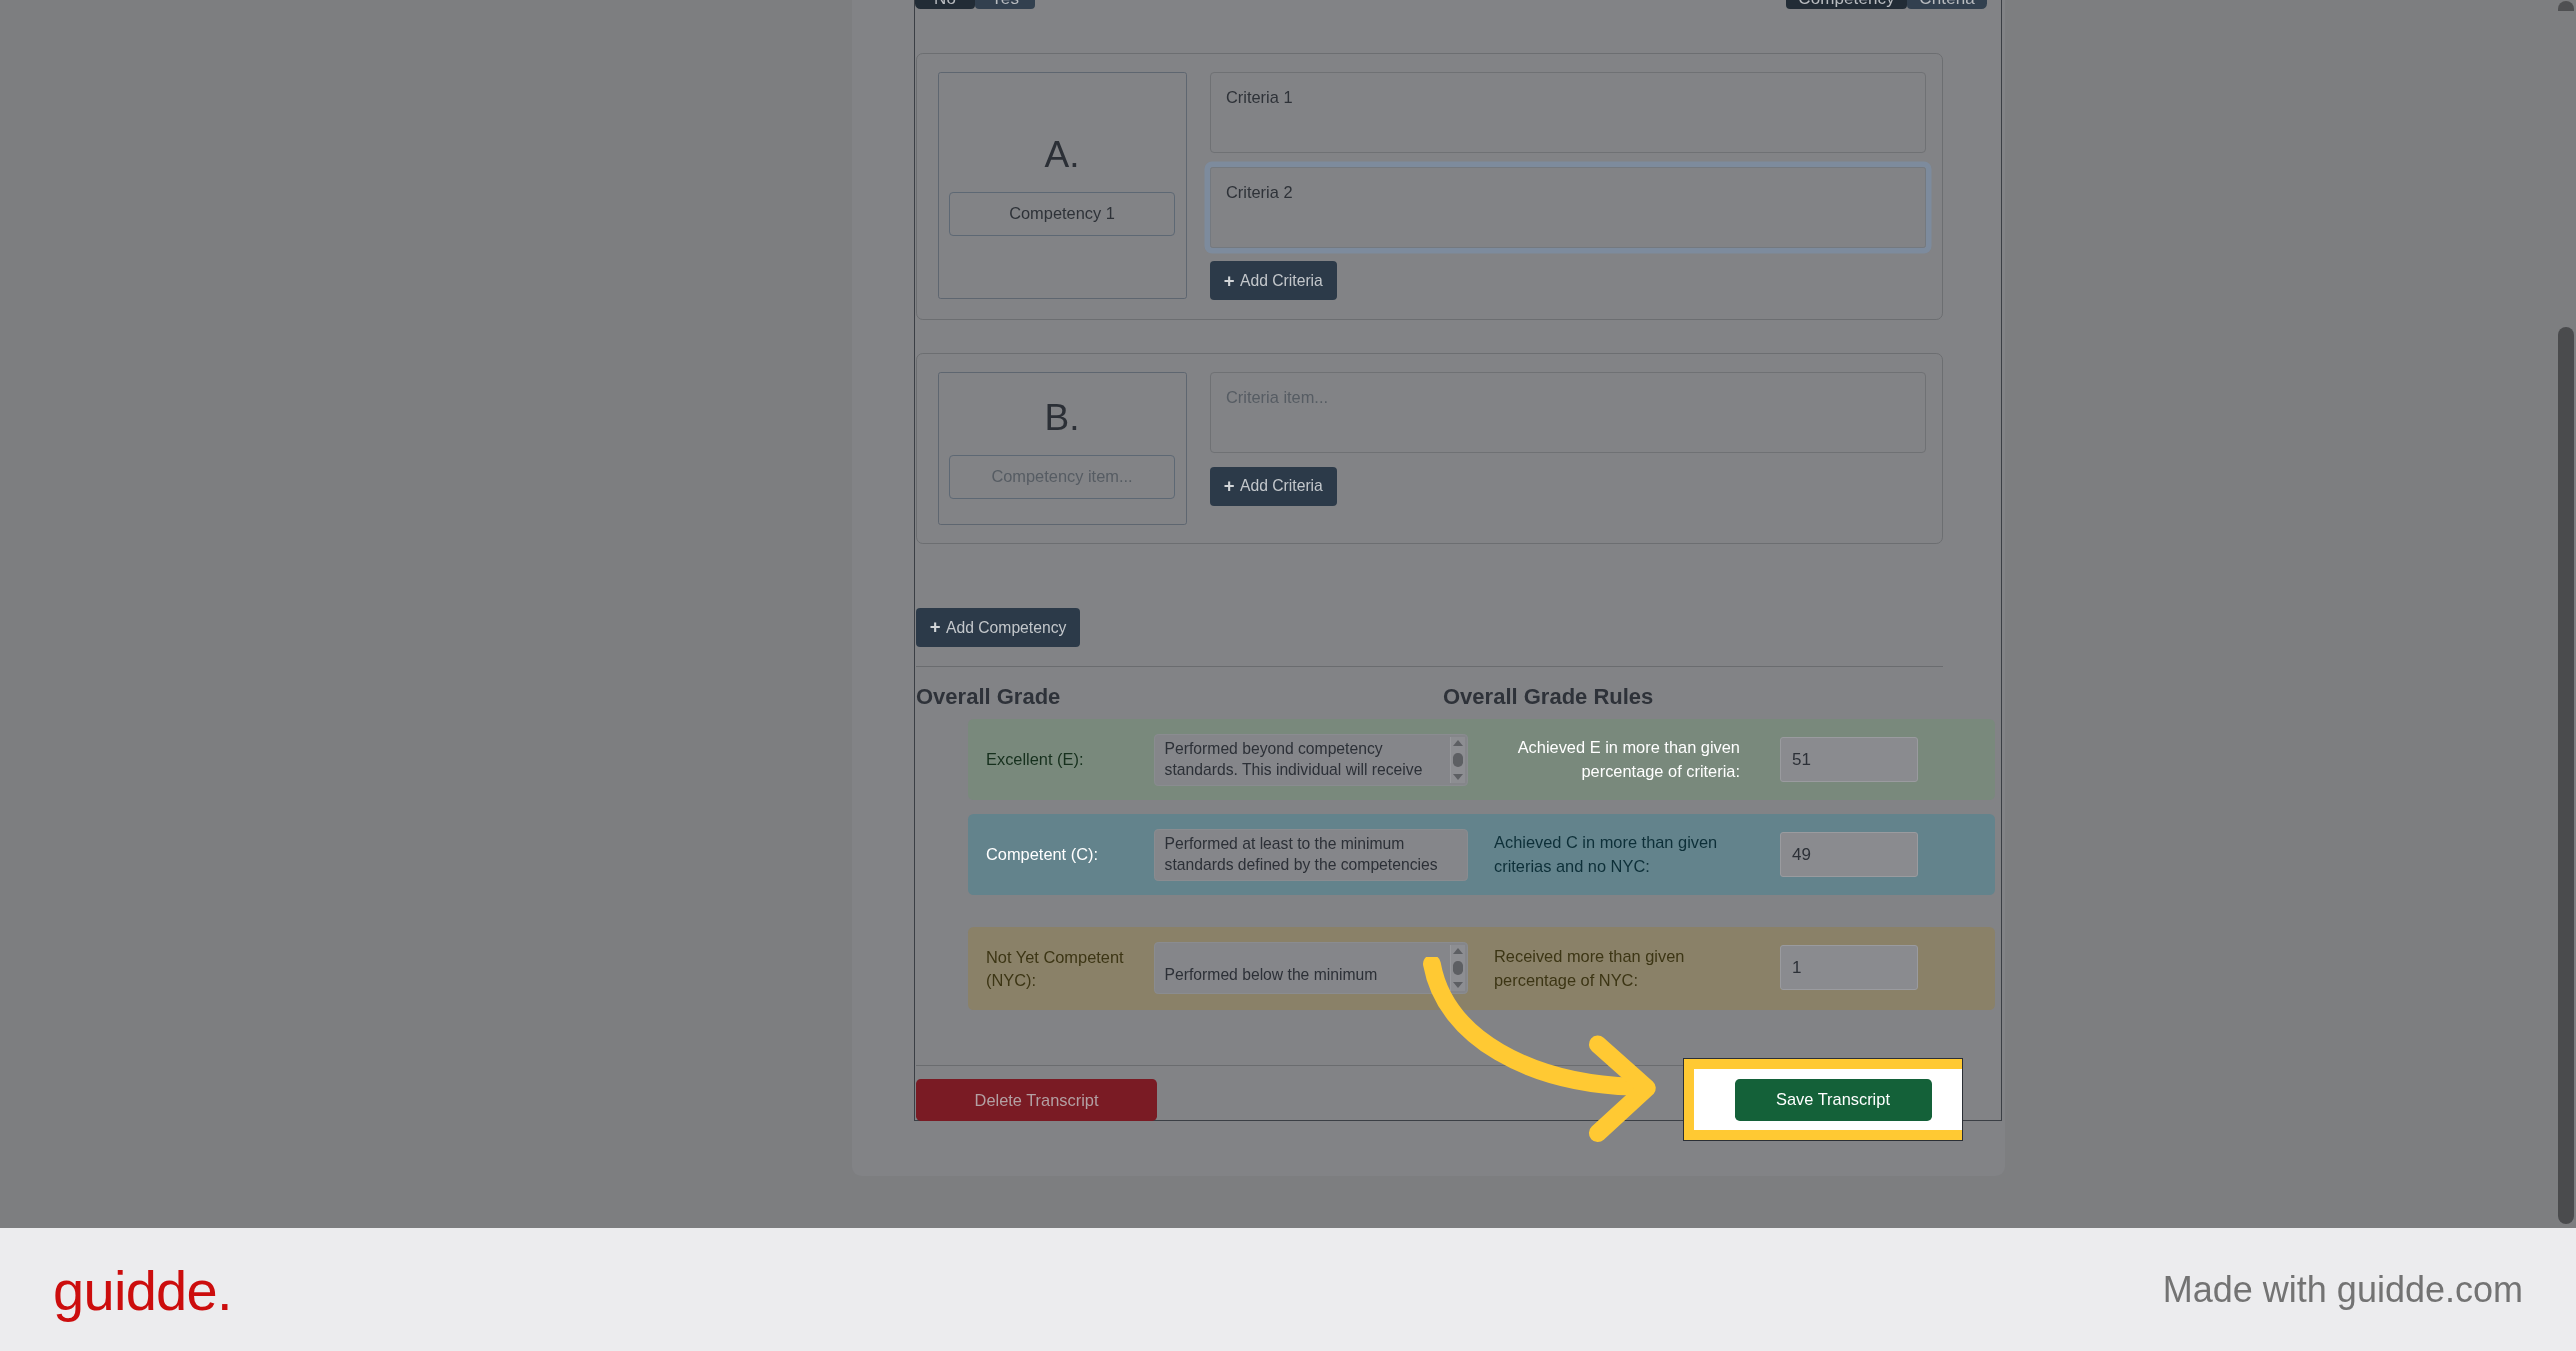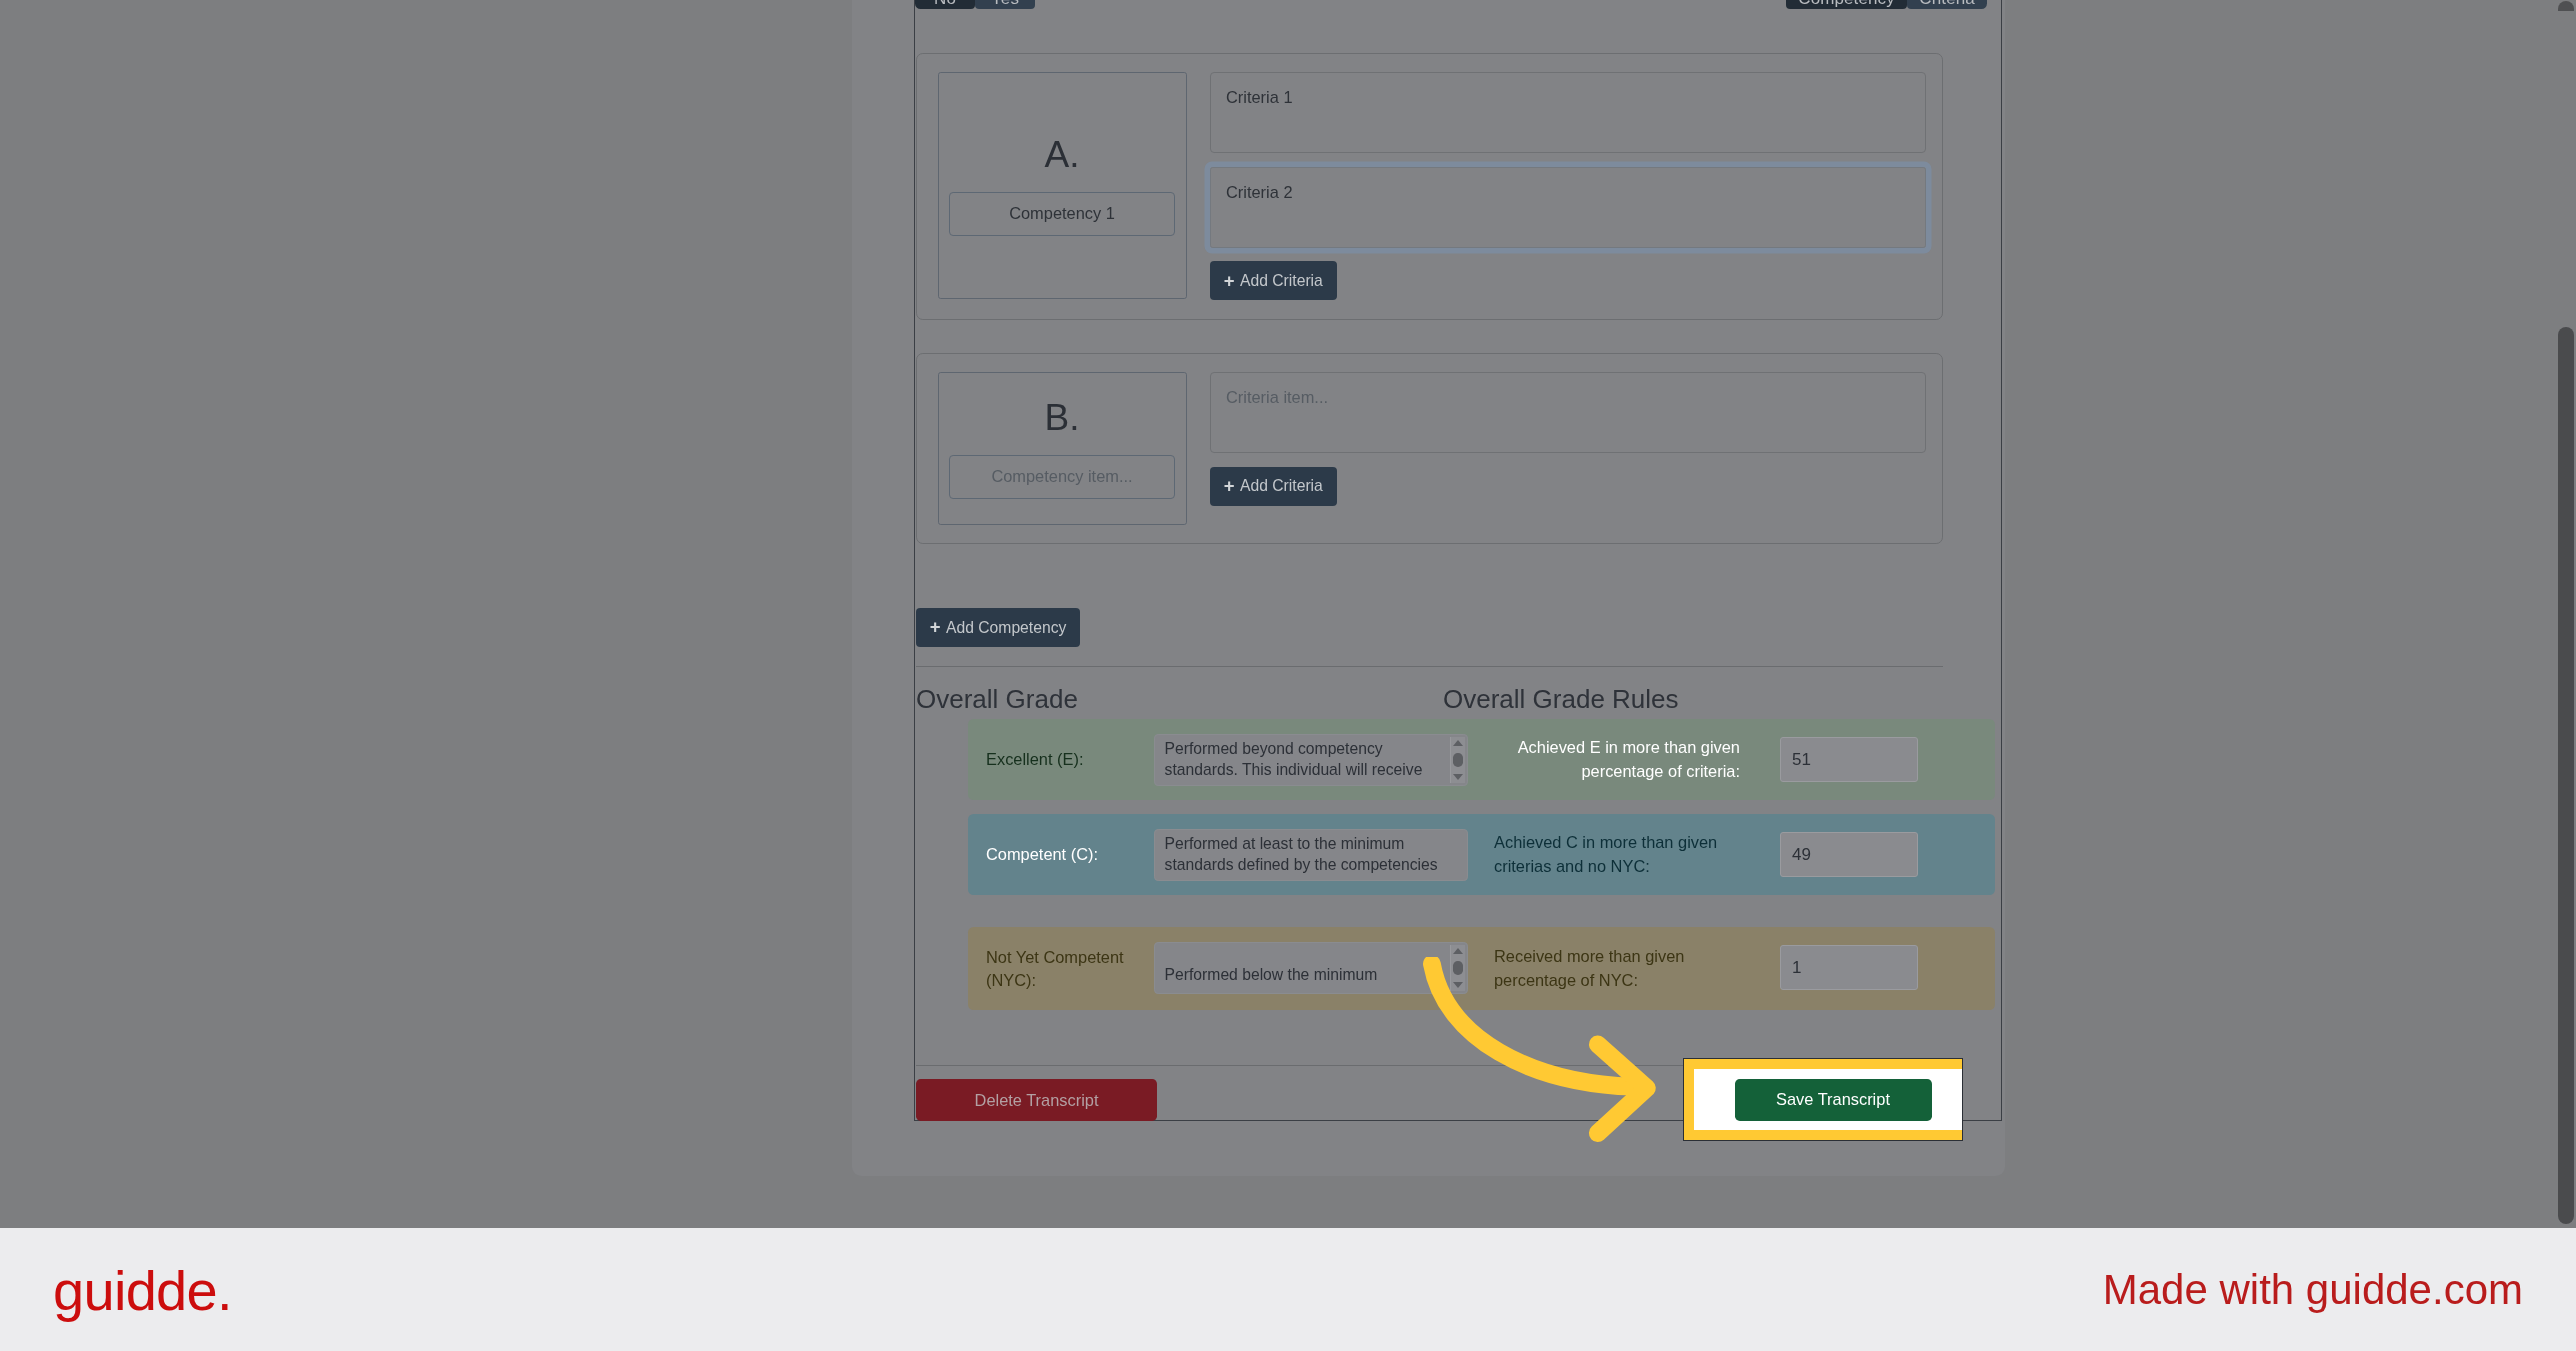--- a/index.html
+++ b/index.html
@@ -130,21 +130,21 @@
   
   .divider{
     position:absolute;left:916px;width:1027px;height:0.7px;
     background:#6a6c6f;
   }
   #div-top{top:666px;}
   #div-bottom{top:1065px;}
 
   
   .grade-heading{
-    position:absolute;font-size:26px;color:#2e3239;font-weight:400;
+    position:absolute;font-size:22px;color:#2e3239;font-weight:700;
   }
   #grade-h1{left:916px;top:684px;}
   #grade-h2{left:1443px;top:684px;}
 
   
   .grade-row{
     position:absolute;left:968px;width:1027px;height:81px;
     border-radius:5.5px;
     box-sizing:border-box;
   }
@@ -269,21 +269,21 @@
     position:absolute;left:0;top:1228px;width:2576px;height:124px;
     background:#ececee;
     display:flex;align-items:center;justify-content:space-between;
     padding:0 53px;box-sizing:border-box;
   }
   #guidde-logo{
     font-size:56px;color:#cc0d0d;font-weight:400;letter-spacing:-0.7px;
     font-family:"Liberation Sans", sans-serif;
   }
   #made-with{
-    font-size:42px;color:#b91c1c;font-weight:400;
+    font-size:36px;color:#737373;font-weight:400;
     font-family:"Liberation Sans", sans-serif;
     margin-left:48px;
   }
 </style>
 </head>
 <body>
 
 <div class="app-viewport">
 
   <div class="page-surface"></div>

